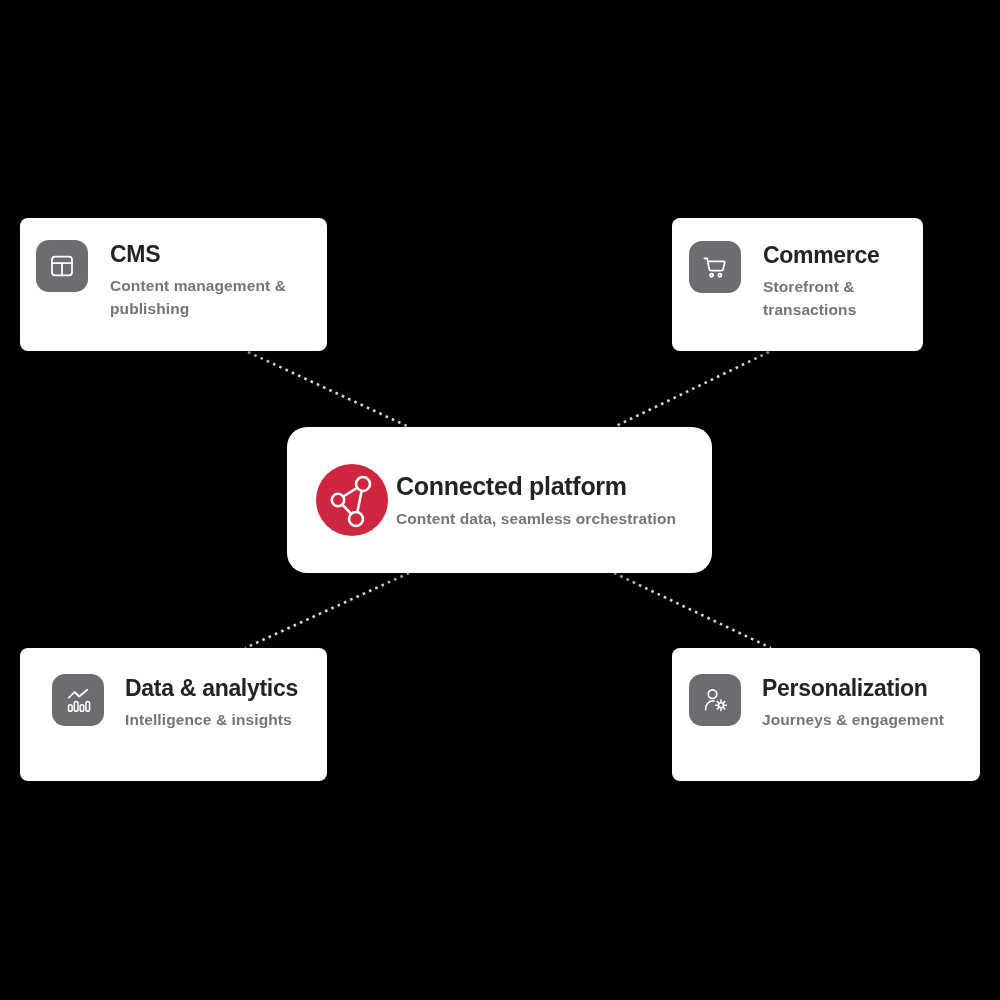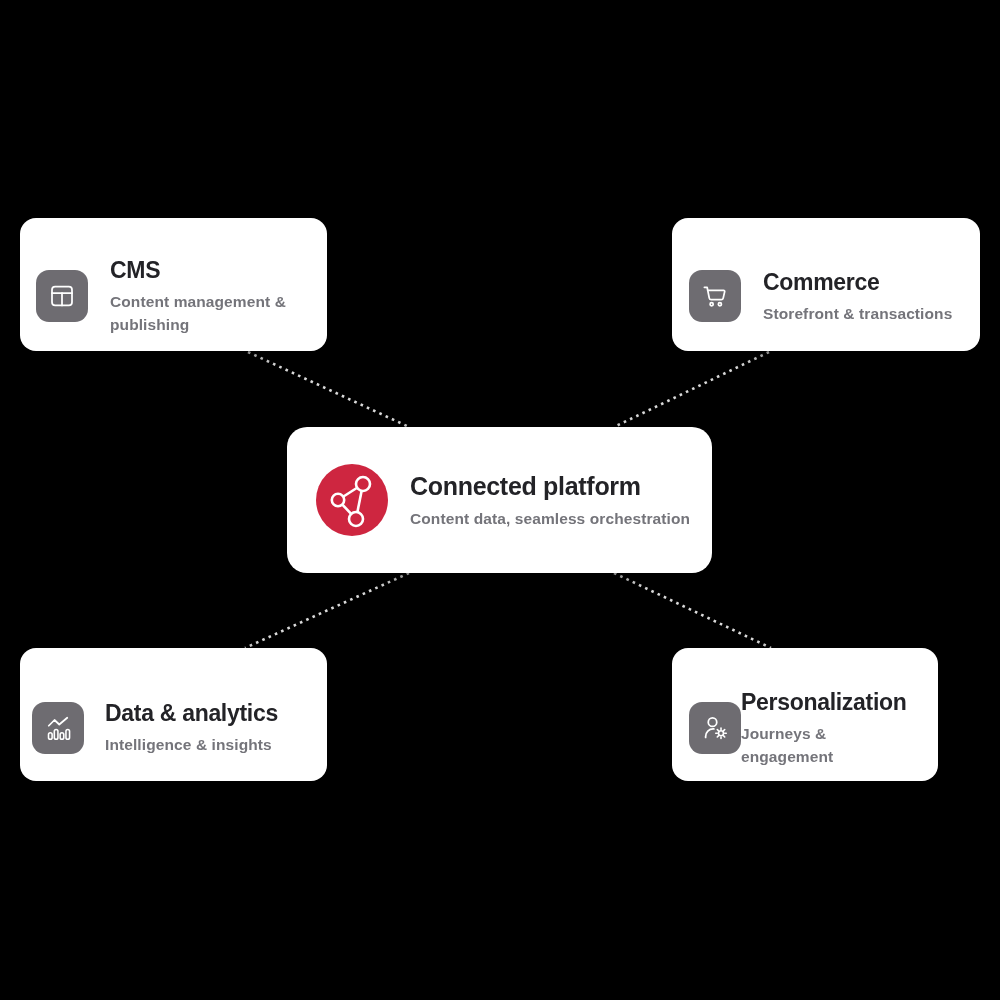--- a/index.html
+++ b/index.html
@@ -18,31 +18,31 @@
     font-family:"Liberation Sans","DejaVu Sans",sans-serif;
   }
   .canvas{position:absolute;inset:0;background:var(--background);}
   .connectors{position:absolute;left:0;top:0;width:1000px;height:1000px;}
   .connectors line{
     stroke:var(--connector-dot);
     stroke-width:2.6;
     stroke-dasharray:2.6 4.3;
   }
   .card{
-    position:absolute;background:var(--card-bg);border-radius:16px;
-    display:flex;align-items:center;
+    position:absolute;background:var(--card-bg);border-radius:8px;
+    display:flex;align-items:flex-start;
     box-shadow:0 4px 14px rgba(0,0,0,0.55);
   }
   .card-cms{left:20px;top:218px;width:307px;height:133px;padding:22px 16px 0 16px;gap:22px;}
-  .card-commerce{left:672px;top:218px;width:308px;height:133px;padding:23px 16px 0 17px;gap:22px;}
-  .card-data{left:20px;top:648px;width:307px;height:133px;padding:26px 16px 0 12px;gap:21px;}
-  .card-personalization{left:672px;top:648px;width:266px;height:133px;padding:26px 16px 0 17px;}
+  .card-commerce{left:672px;top:218px;width:251px;height:133px;padding:23px 16px 0 17px;gap:22px;}
+  .card-data{left:20px;top:648px;width:307px;height:133px;padding:26px 16px 0 32px;gap:21px;}
+  .card-personalization{left:672px;top:648px;width:308px;height:133px;padding:26px 16px 0 17px;gap:21px;}
   .card-center{
     left:287px;top:427px;width:425px;height:146px;border-radius:20px;
-    align-items:center;padding:0 20px 0 29px;gap:22px;
+    align-items:center;padding:0 20px 0 29px;gap:8px;
   }
   .icon-tile{
     width:52px;height:52px;border-radius:13px;background:var(--icon-tile-gray);
     flex:0 0 auto;display:flex;align-items:center;justify-content:center;
   }
   .icon-tile svg{stroke:#ffffff;fill:none;stroke-width:1.4;stroke-linecap:round;stroke-linejoin:round;}
   .icon-circle{
     width:72px;height:72px;border-radius:50%;background:var(--accent-red);
     flex:0 0 auto;display:flex;align-items:center;justify-content:center;
   }

